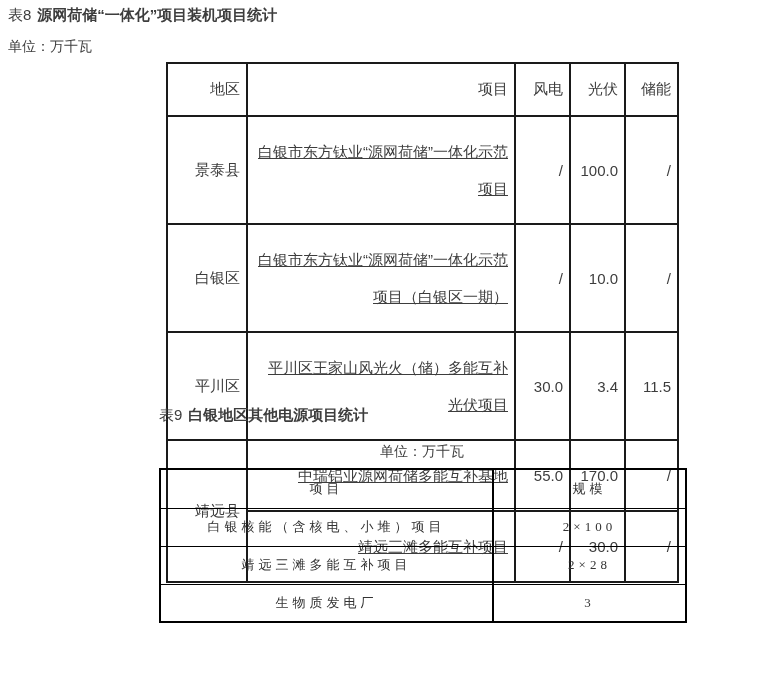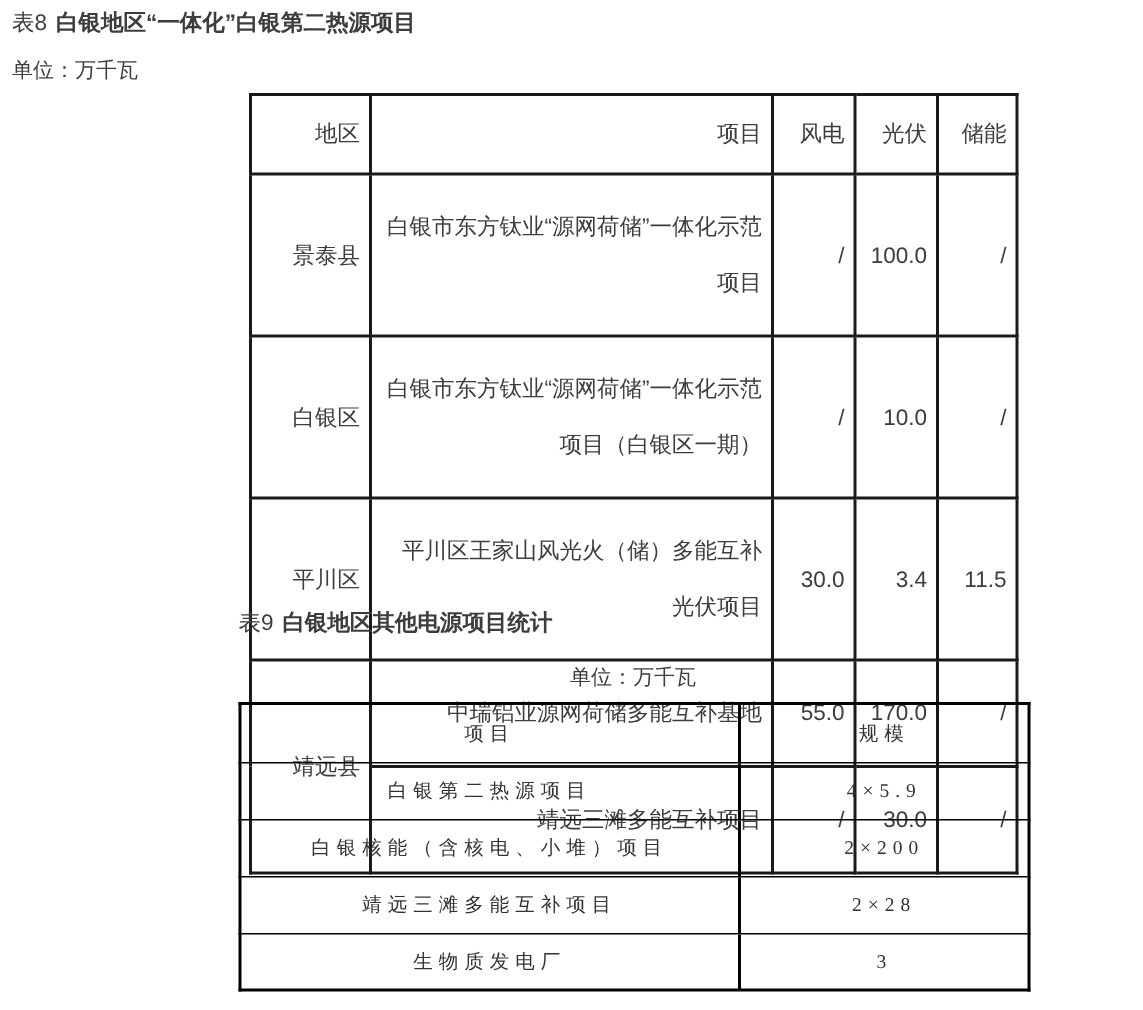--- a/index.html
+++ b/index.html
@@ -48,21 +48,21 @@
     text-align: right;
     vertical-align: middle;
     padding: 16px 6px;
     font-weight: 400;
     overflow: hidden;
   }
   table.t8 tr.hdr { height: 39px; }
   table.t8 tr.r-tall { height: 75px; }
   table.t8 tr.r-tall3 { height: 71px; }
   table.t8 tr.r-short { height: 35px; }
-  table.t8 td.project { line-height: 37px; }
+  table.t8 td.project { line-height: 37px; text-decoration: underline; }
   
   .t9-caption {
     position: absolute;
     left: 159px;
     top: 406px;
     width: 526px;
     text-align: left;
     font-size: 15px;
     white-space: nowrap;
   }
@@ -98,21 +98,21 @@
   table.t9 th:first-child, table.t9 td:first-child { border-right: 2px solid #000000; }
   table.t9 tr { height: 38px; }
   table.t9 tr.hdr { height: 39px; }
 </style>
 </head>
 <body>
 
 <div class="page">
 
   <div class="t8-caption">
-    <span class="caption-label">表8</span><span class="caption-title">白银地区“一体化”白银第二热源项目</span>
+    <span class="caption-label">表8</span><span class="caption-title">源网荷储“一体化”项目装机项目统计</span>
   </div>
   <div class="t8-unit">单位：万千瓦</div>
 
   <table class="t8">
     <colgroup>
       <col style="width:80px">
         <col style="width:268px">
         <col style="width:55px">
         <col style="width:55px">
         <col style="width:53px">
@@ -175,26 +175,22 @@
         <col style="width:193px">
     </colgroup>
     <thead>
       <tr class="hdr">
         <th>项目</th>
         <th>规模</th>
       </tr>
     </thead>
     <tbody>
       <tr>
-        <td>白银第二热源项目</td>
-        <td>4×5.9</td>
-      </tr>
-      <tr>
         <td>白银核能（含核电、小堆）项目</td>
-        <td>2×200</td>
+        <td>2×100</td>
       </tr>
       <tr>
         <td>靖远三滩多能互补项目</td>
         <td>2×28</td>
       </tr>
       <tr>
         <td>生物质发电厂</td>
         <td>3</td>
       </tr>
     </tbody>

